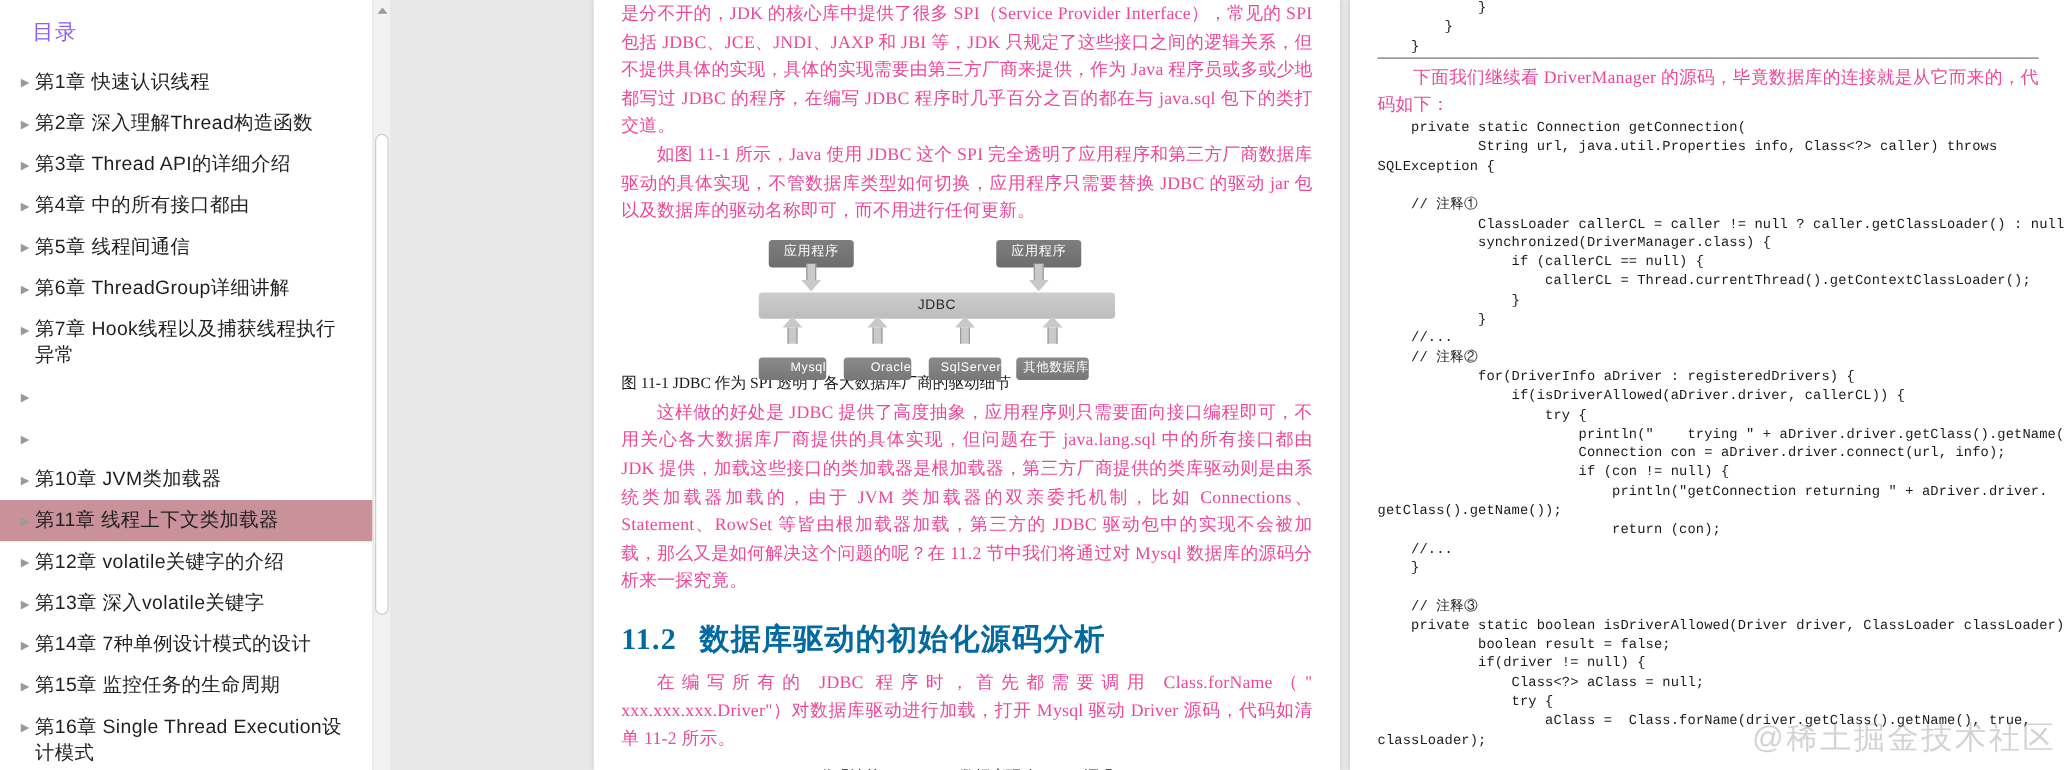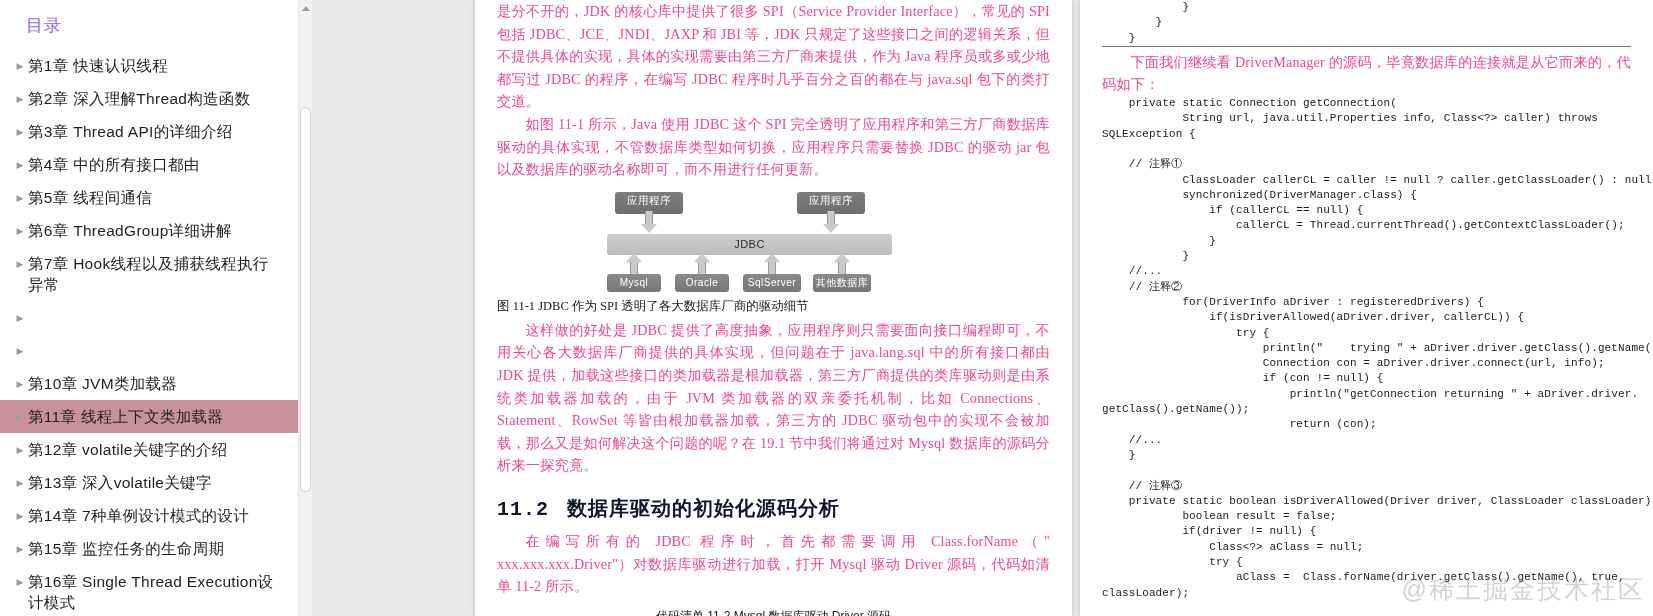--- a/index.html
+++ b/index.html
@@ -89,33 +89,33 @@
   #figure-11-1 { margin: 9px 0 4px 0; }
   .fig-canvas { position: relative; width: 100%; height: 105px; }
   .node {
     position: absolute;
     background: linear-gradient(180deg,#7e7e7e 0%, #6d6d6d 100%);
     color: #ffffff; font-size: 10.5px; line-height: 18px;
     text-align: center; border-radius: 3px;
     font-family: "Liberation Sans", sans-serif;
     letter-spacing: 0.5px;
   }
-  .node.app { height: 22px; top: 2px; font-family: Liberation Serif, serif; }
+  .node.app { height: 22px; top: 2px; }
   #node-app1 { left: 118px; width: 68px; }
   #node-app2 { left: 300px; width: 68px; }
   #node-jdbc {
     left: 110px; width: 285px; height: 21px; top: 44px;
     background: linear-gradient(180deg,#cdcdcd 0%, #bdbdbd 100%);
     color: #2a2a2a; font-size: 11px; line-height: 21px;
     border-radius: 3px;
   }
   .node.db {
-    top: 84px; height: 18px;
+    top: 96px; height: 18px;
     background: linear-gradient(180deg,#8a8a8a 0%, #777777 100%);
-    font-size: 10px; line-height: 18px;
+    font-size: 10px; line-height: 18px; text-align: right;
   }
   #node-mysql     { left: 110px; width: 54px; }
   #node-oracle    { left: 178px; width: 54px; }
   #node-sqlserver { left: 246px; width: 58px; }
   #node-other     { left: 316px; width: 58px; }
 
   .arrow { position: absolute; width: 16px; }
   .arrow .shaft {
     position: absolute; left: 4px; width: 8px;
     background: #c9c9c9; border-left: 1px solid #9a9a9a; border-right: 1px solid #9a9a9a;
@@ -137,22 +137,22 @@
   #arr-u4 { left: 337px; top: 63px; }
 
   .fig-caption {
     font-family: "Liberation Serif", serif;
     font-size: 12.5px; color: #1a1a1a; 
     margin-top: 3px;
   }
 
   
   .h2 {
-    font-family: Liberation Mono, monospace;
-    font-weight: bold; font-size: 20px; color: #0f172a;
+    font-family: Liberation Serif, serif;
+    font-weight: bold; font-size: 24px; color: #0369a1;
     margin: 18px 0 8px 0; letter-spacing: 1px;
   }
   .h2 .num { margin-right: 18px; }
 
   
   .listing-title {
     font-size: 12px; text-align: center; color: #1a1a1a;
     margin: 10px 0 3px 0;
     font-family: "Liberation Sans", sans-serif;
   }
@@ -295,21 +295,21 @@
             </div>
 
           <div class="node db" id="node-mysql">Mysql</div>
           <div class="node db" id="node-oracle">Oracle</div>
           <div class="node db" id="node-sqlserver">SqlServer</div>
           <div class="node db" id="node-other">其他数据库</div>
         </div>
         <div class="fig-caption">图 11-1    JDBC 作为 SPI 透明了各大数据库厂商的驱动细节</div>
       </div>
 
-      <p class="btext indent">这样做的好处是 JDBC 提供了高度抽象，应用程序则只需要面向接口编程即可，不用关心各大数据库厂商提供的具体实现，但问题在于 java.lang.sql 中的所有接口都由 JDK 提供，加载这些接口的类加载器是根加载器，第三方厂商提供的类库驱动则是由系统类加载器加载的，由于 JVM 类加载器的双亲委托机制，比如 Connections、Statement、RowSet 等皆由根加载器加载，第三方的 JDBC 驱动包中的实现不会被加载，那么又是如何解决这个问题的呢？在 19.1 节中我们将通过对 Mysql 数据库的源码分析来一探究竟。</p>
+      <p class="btext indent">这样做的好处是 JDBC 提供了高度抽象，应用程序则只需要面向接口编程即可，不用关心各大数据库厂商提供的具体实现，但问题在于 java.lang.sql 中的所有接口都由 JDK 提供，加载这些接口的类加载器是根加载器，第三方厂商提供的类库驱动则是由系统类加载器加载的，由于 JVM 类加载器的双亲委托机制，比如 Connections、Statement、RowSet 等皆由根加载器加载，第三方的 JDBC 驱动包中的实现不会被加载，那么又是如何解决这个问题的呢？在 11.2 节中我们将通过对 Mysql 数据库的源码分析来一探究竟。</p>
 
       <div class="h2">
         <span class="num">11.2</span><span>数据库驱动的初始化源码分析</span>
       </div>
 
       <p class="btext indent">在编写所有的 JDBC 程序时，首先都需要调用 Class.forName（" xxx.xxx.xxx.Driver"）对数据库驱动进行加载，打开 Mysql 驱动 Driver 源码，代码如清单 11-2 所示。</p>
 
       <div class="listing-title">代码清单 11-2    Mysql 数据库驱动 Driver 源码</div>
 
     </div>

